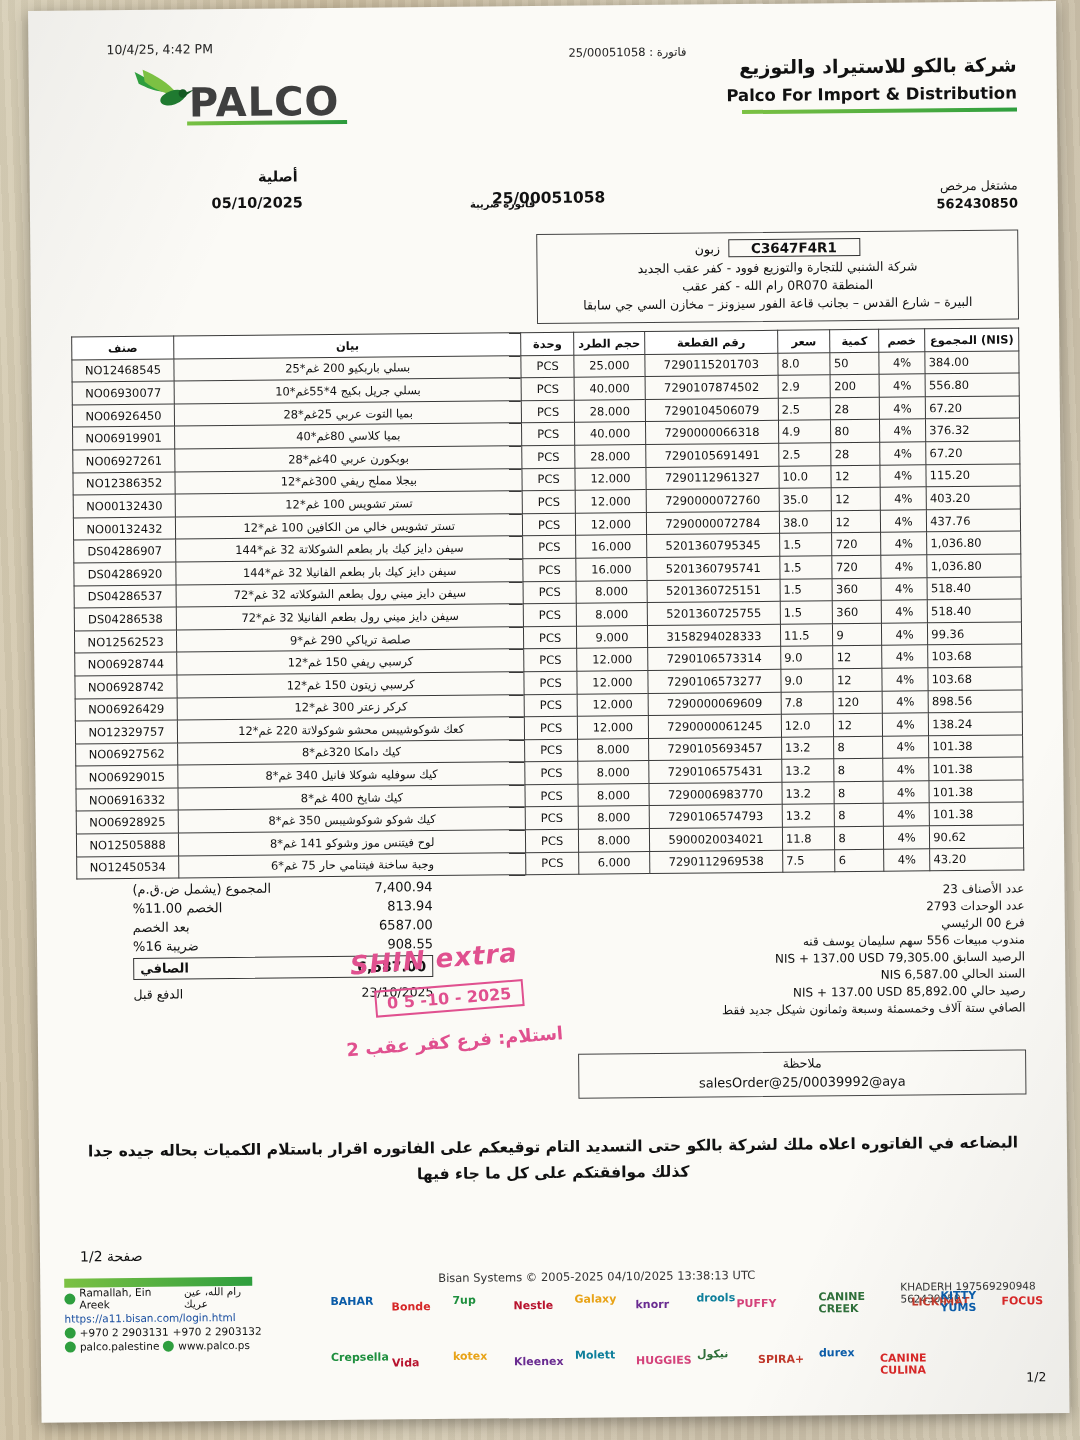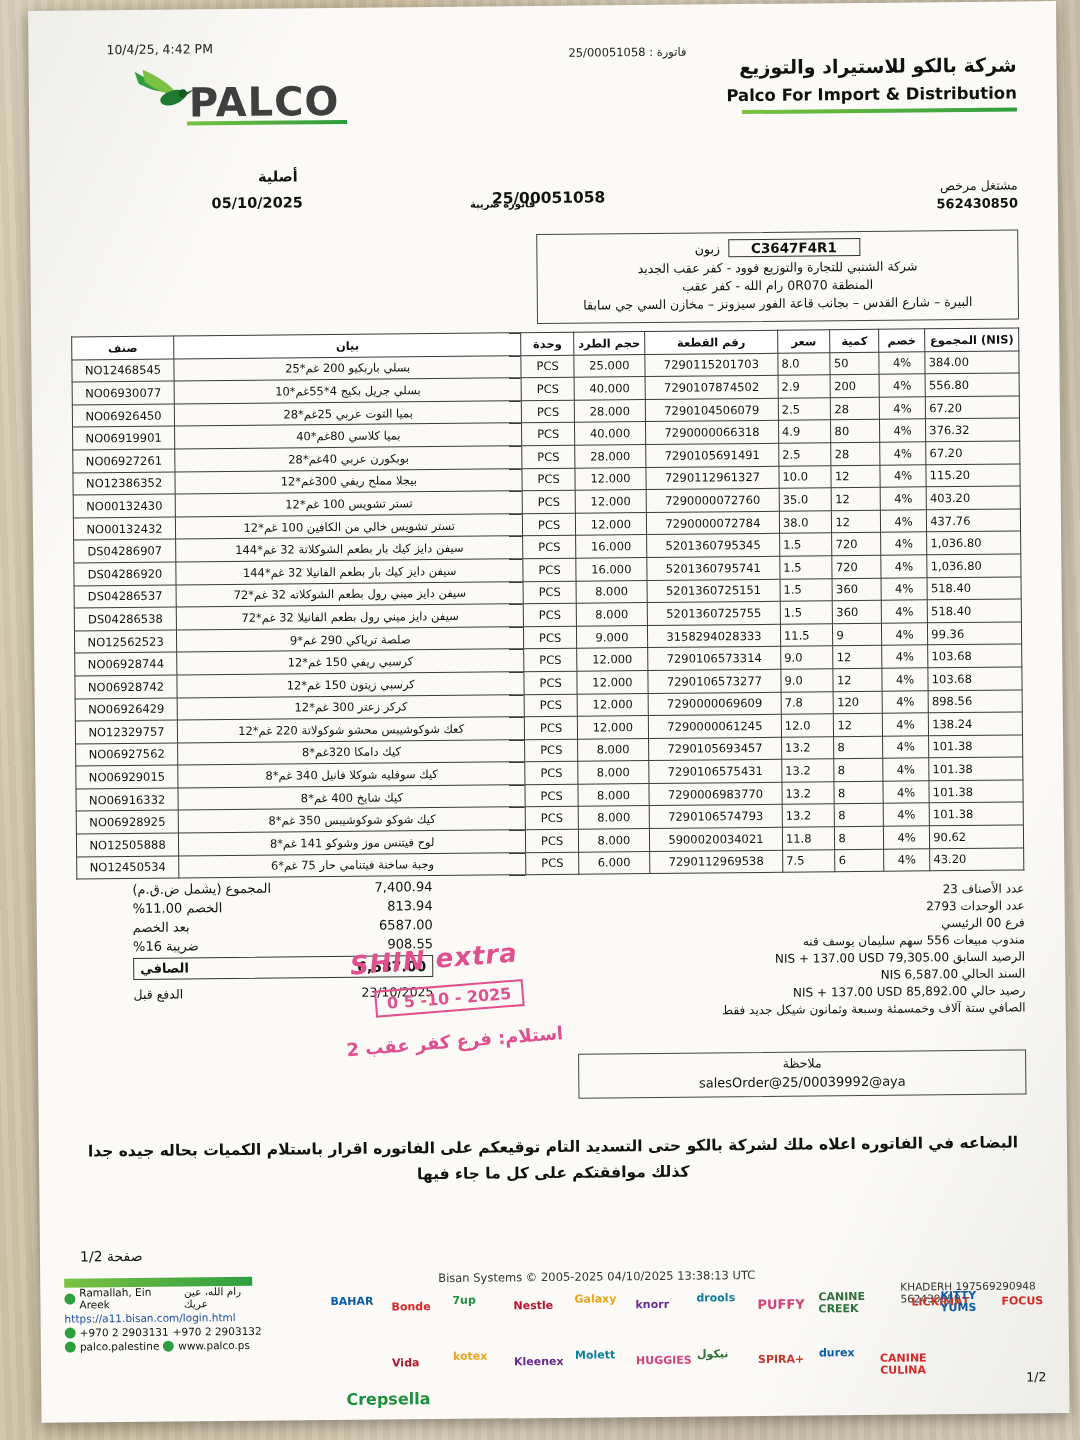--- a/index.html
+++ b/index.html
@@ -510,26 +510,26 @@
     </div>
 
     <div class="brands" id="brands">
         <div class="b" style="left: 0px; top: 0px; font-size: 11px; color: rgb(11, 92, 168); max-width: 60px; line-height: 1.1;">BAHAR</div>
         <div class="b" style="left: 61px; top: 6px; font-size: 11px; color: rgb(214, 40, 40); max-width: 60px; line-height: 1.1;">Bonde</div>
         <div class="b" style="left: 122px; top: 0px; font-size: 11px; color: rgb(30, 143, 62); max-width: 60px; line-height: 1.1;">7up</div>
         <div class="b" style="left: 183px; top: 6px; font-size: 11px; color: rgb(184, 19, 46); max-width: 60px; line-height: 1.1;">Nestle</div>
         <div class="b" style="left: 244px; top: 0px; font-size: 11px; color: rgb(232, 163, 23); max-width: 60px; line-height: 1.1;">Galaxy</div>
         <div class="b" style="left: 305px; top: 6px; font-size: 11px; color: rgb(106, 44, 145); max-width: 60px; line-height: 1.1;">knorr</div>
         <div class="b" style="left: 366px; top: 0px; font-size: 11px; color: rgb(15, 127, 155); max-width: 60px; line-height: 1.1;">drools</div>
-        <div class="b" style="left: 427px; top: 6px; font-size: 13px; color: rgb(212, 66, 122); max-width: 60px; line-height: 1.1;">PUFFY</div>
+        <div class="b" style="left: 406px; top: 6px; font-size: 11px; color: rgb(212, 66, 122); max-width: 60px; line-height: 1.1;">PUFFY</div>
         <div class="b" style="left: 488px; top: 0px; font-size: 11px; color: rgb(47, 111, 58); max-width: 60px; line-height: 1.1;">CANINE CREEK</div>
         <div class="b" style="left: 581px; top: 6px; font-size: 11px; color: rgb(192, 57, 43); max-width: 60px; line-height: 1.1;">LICKIMAT</div>
         <div class="b" style="left: 610px; top: 0px; font-size: 11px; color: rgb(11, 92, 168); max-width: 60px; line-height: 1.1;">KITTY YUMS</div>
         <div class="b" style="left: 671px; top: 6px; font-size: 11px; color: rgb(214, 40, 40); max-width: 60px; line-height: 1.1;">FOCUS</div>
-        <div class="b" style="left: 15px; top: 56px; font-size: 16px; color: rgb(30, 143, 62); max-width: 60px; line-height: 1.1; margin-top: 39px;">Crepsella</div>
+        <div class="b" style="left: 0px; top: 56px; font-size: 11px; color: rgb(30, 143, 62); max-width: 60px; line-height: 1.1;">Crepsella</div>
         <div class="b" style="left: 61px; top: 62px; font-size: 11px; color: rgb(184, 19, 46); max-width: 60px; line-height: 1.1;">Vida</div>
         <div class="b" style="left: 122px; top: 56px; font-size: 11px; color: rgb(232, 163, 23); max-width: 60px; line-height: 1.1;">kotex</div>
         <div class="b" style="left: 183px; top: 62px; font-size: 11px; color: rgb(106, 44, 145); max-width: 60px; line-height: 1.1;">Kleenex</div>
         <div class="b" style="left: 244px; top: 56px; font-size: 11px; color: rgb(15, 127, 155); max-width: 60px; line-height: 1.1;">Molett</div>
         <div class="b" style="left: 305px; top: 62px; font-size: 11px; color: rgb(212, 66, 122); max-width: 60px; line-height: 1.1;">HUGGIES</div>
         <div class="b" style="left: 366px; top: 56px; font-size: 11px; color: rgb(47, 111, 58); max-width: 60px; line-height: 1.1;">نيكول</div>
         <div class="b" style="left: 427px; top: 62px; font-size: 11px; color: rgb(192, 57, 43); max-width: 60px; line-height: 1.1;">SPIRA+</div>
         <div class="b" style="left: 488px; top: 56px; font-size: 11px; color: rgb(11, 92, 168); max-width: 60px; line-height: 1.1;">durex</div>
         <div class="b" style="left: 549px; top: 62px; font-size: 11px; color: rgb(214, 40, 40); max-width: 60px; line-height: 1.1;">CANINE CULINA</div>
       </div>

